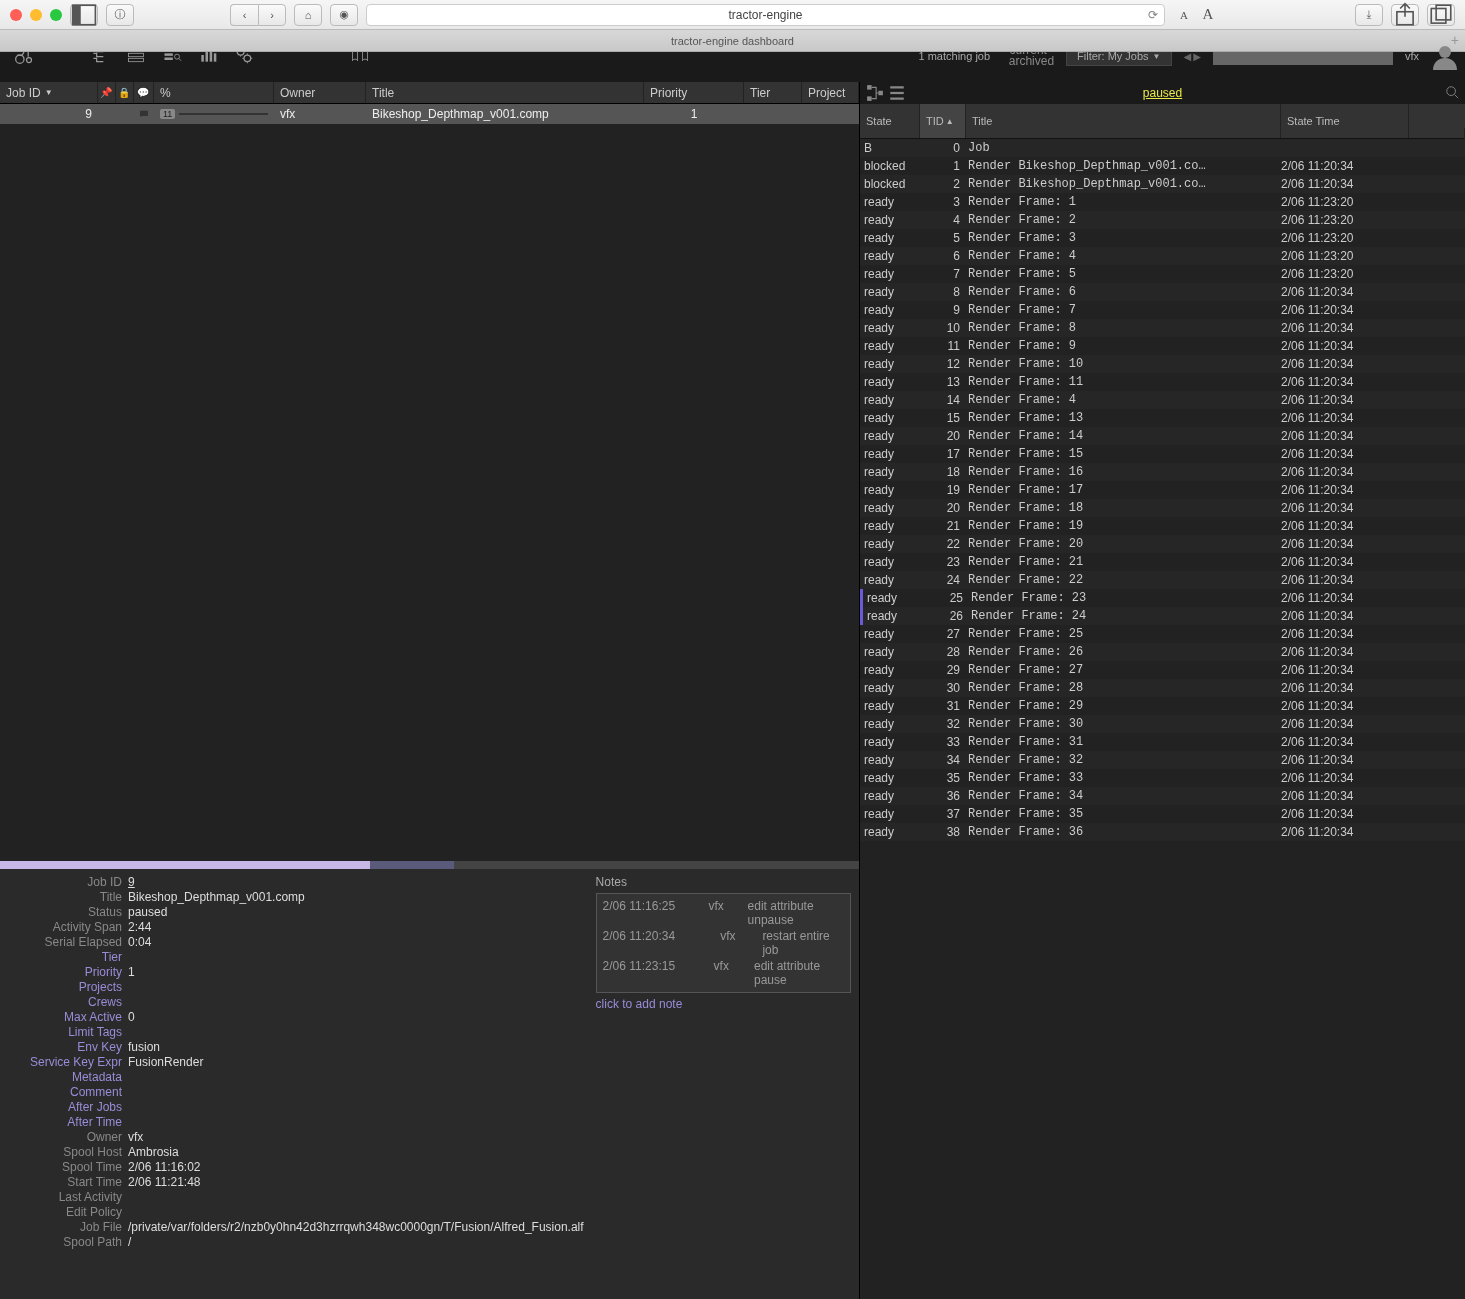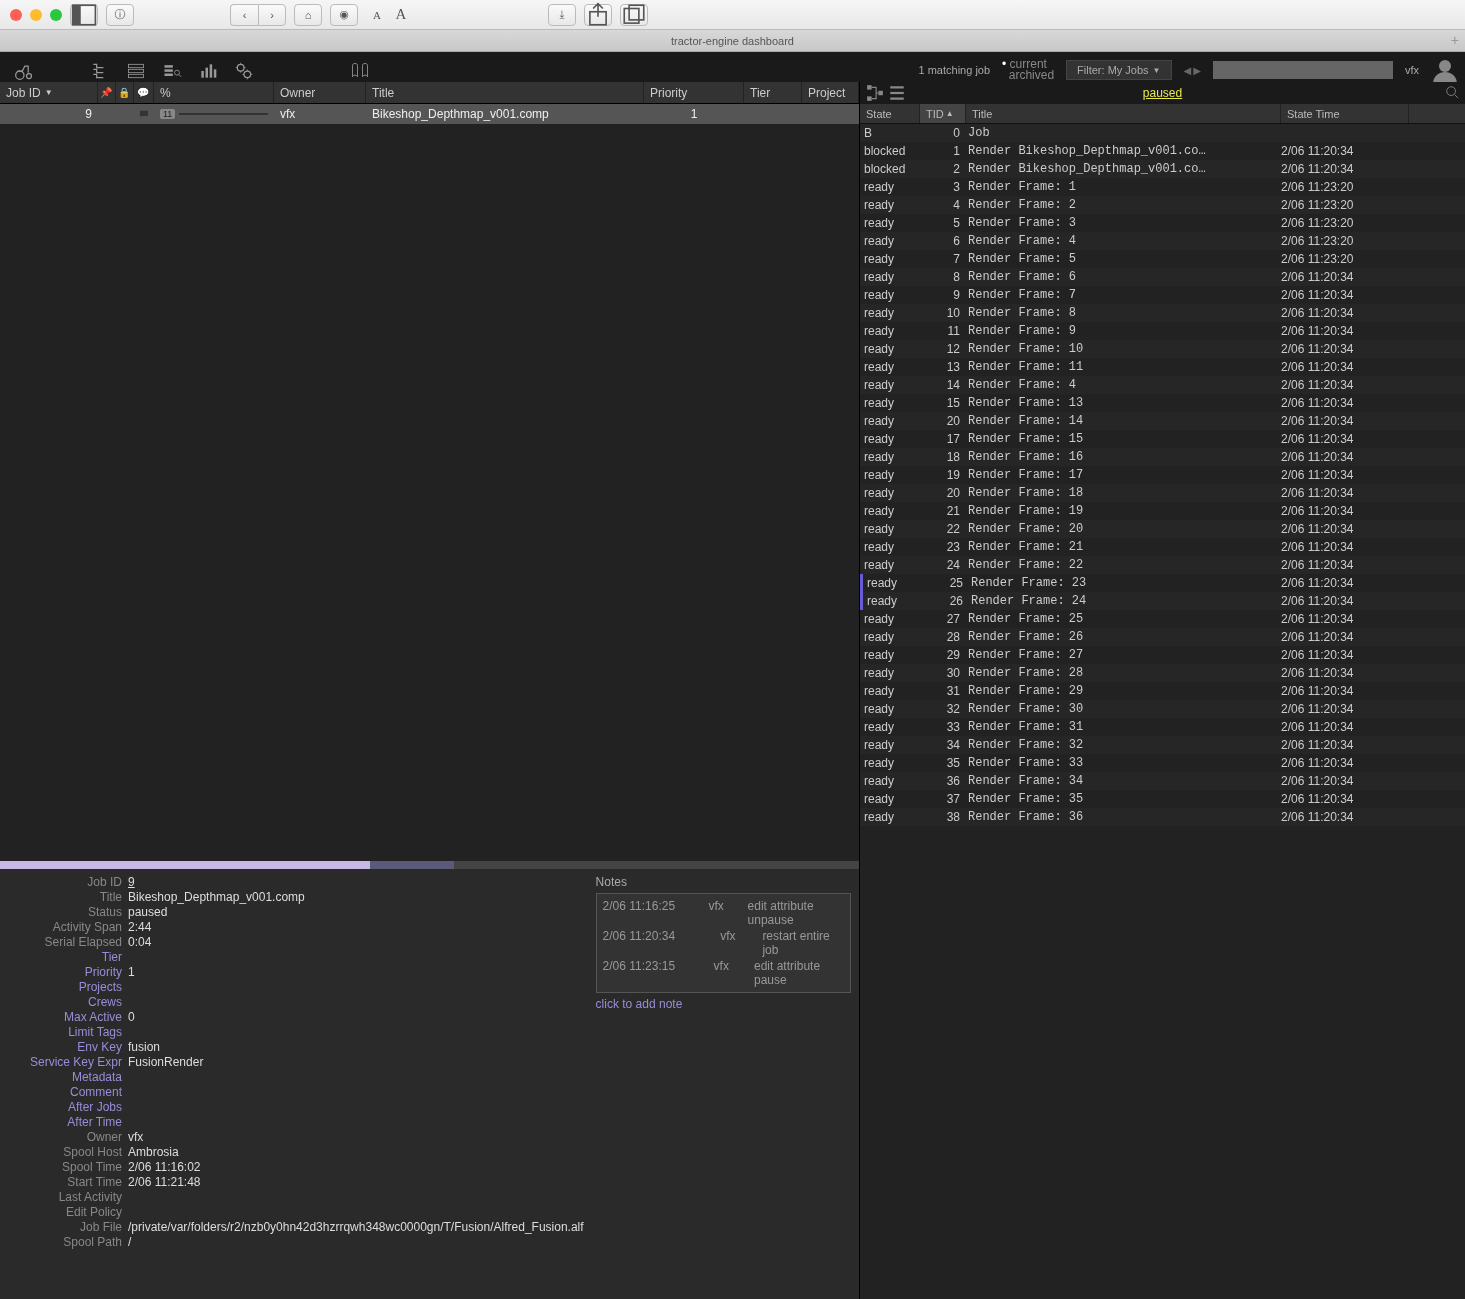--- a/index.html
+++ b/index.html
@@ -20,21 +20,21 @@
 .url-refresh { position: absolute; right: 6px; color: #888; }
 .font-btns { display: flex; gap: 2px; }
 .font-btn { width: 22px; height: 22px; font-family: serif; display: flex; align-items: center; justify-content: center; color: #555; }
 .font-btn.small { font-size: 11px; }
 .font-btn.large { font-size: 15px; }
 
 .tab-bar { background: linear-gradient(#d8d8d8,#c8c8c8); height: 22px; display: flex; align-items: center; justify-content: center; color: #555; font-size: 11px; border-bottom: 1px solid #aaa; position: relative; }
 .tab-add { position: absolute; right: 6px; top: 2px; color: #999; font-size: 14px; }
 
 
-.app-toolbar { background: #1a1a1a; height: 30px; display: flex; align-items: flex-start; padding: 4px 6px; }
+.app-toolbar { background: #1a1a1a; height: 30px; display: flex; align-items: flex-end; padding: 12px 6px; }
 .tool-icon { width: 36px; height: 30px; display: flex; align-items: center; justify-content: center; color: #999; }
 .tool-icon svg { width: 20px; height: 20px; }
 .tool-divider { width: 40px; }
 .toolbar-right { margin-left: auto; display: flex; align-items: center; gap: 12px; font-size: 11px; color: #aaa; }
 .matching { white-space: nowrap; }
 .current-archived { font-size: 12px; line-height: 11px; color: #888; }
 .current-archived .dot { color: #fff; }
 .filter-btn { background: #333; border: 1px solid #444; padding: 3px 10px; color: #aaa; font-size: 11px; display: flex; align-items: center; gap: 4px; }
 .nav-arrows { display: flex; gap: 2px; }
 .nav-arrow { color: #666; font-size: 10px; }
@@ -98,21 +98,21 @@
 .note-row .nu { width: 30px; }
 .add-note { color: #9a8cd8; margin-top: 4px; }
 
 
 .rp-top { height: 22px; background: #1a1a1a; display: flex; align-items: center; padding: 0 6px; position: relative; }
 .rp-icons { display: flex; gap: 4px; }
 .rp-icon { width: 18px; height: 18px; color: #888; display: flex; align-items: center; justify-content: center; }
 .rp-paused { position: absolute; left: 50%; transform: translateX(-50%); color: #e8e84a; text-decoration: underline; font-size: 12px; }
 .rp-search { position: absolute; right: 6px; color: #888; }
 
-.task-header { background: #333; height: 20px; display: flex; align-items: center; font-size: 11px; color: #bbb; border-bottom: 1px solid #111; }
+.task-header { background: #333; height: 35px; display: flex; align-items: center; font-size: 11px; color: #bbb; border-bottom: 1px solid #111; }
 .th-cell { padding: 0 6px; border-right: 1px solid #222; height: 100%; display: flex; align-items: center; }
 .th-state { width: 60px; }
 .th-tid { width: 46px; background: #444; gap: 2px; }
 .th-title { flex: 1; }
 .th-time { width: 128px; }
 .th-elapsed { width: 56px; margin-top: 48px; }
 
 .task-body { overflow-y: auto; flex: 1; }
 .task-row { height: 18px; display: flex; align-items: center; font-size: 12px; color: #ccc; }
 .task-row:nth-child(odd) { background: #262626; }
@@ -143,20 +143,24 @@
       </svg>
   </div>
   <div class="chrome-btn">ⓘ</div>
   <div style="width:80px"></div>
   <div class="chrome-btn-group">
     <div class="chrome-btn">‹</div>
     <div class="chrome-btn">›</div>
   </div>
   <div class="chrome-btn">⌂</div>
   <div class="chrome-btn">◉</div>
+  <div class="url-bar">
+    <span>tractor-engine</span>
+    <span class="url-refresh">⟳</span>
+  </div>
   <div class="font-btns">
     <div class="font-btn small">A</div>
     <div class="font-btn large">A</div>
   </div>
   <div style="width:120px"></div>
   <div class="chrome-btn">⤓</div>
   <div class="chrome-btn">
     <svg viewBox="0 0 16 16">
         <rect x="3" y="6" width="10" height="8" fill="none" stroke="currentColor"></rect>
         <path d="M8 1v8M5 4l3-3 3 3" fill="none" stroke="currentColor"></path>

